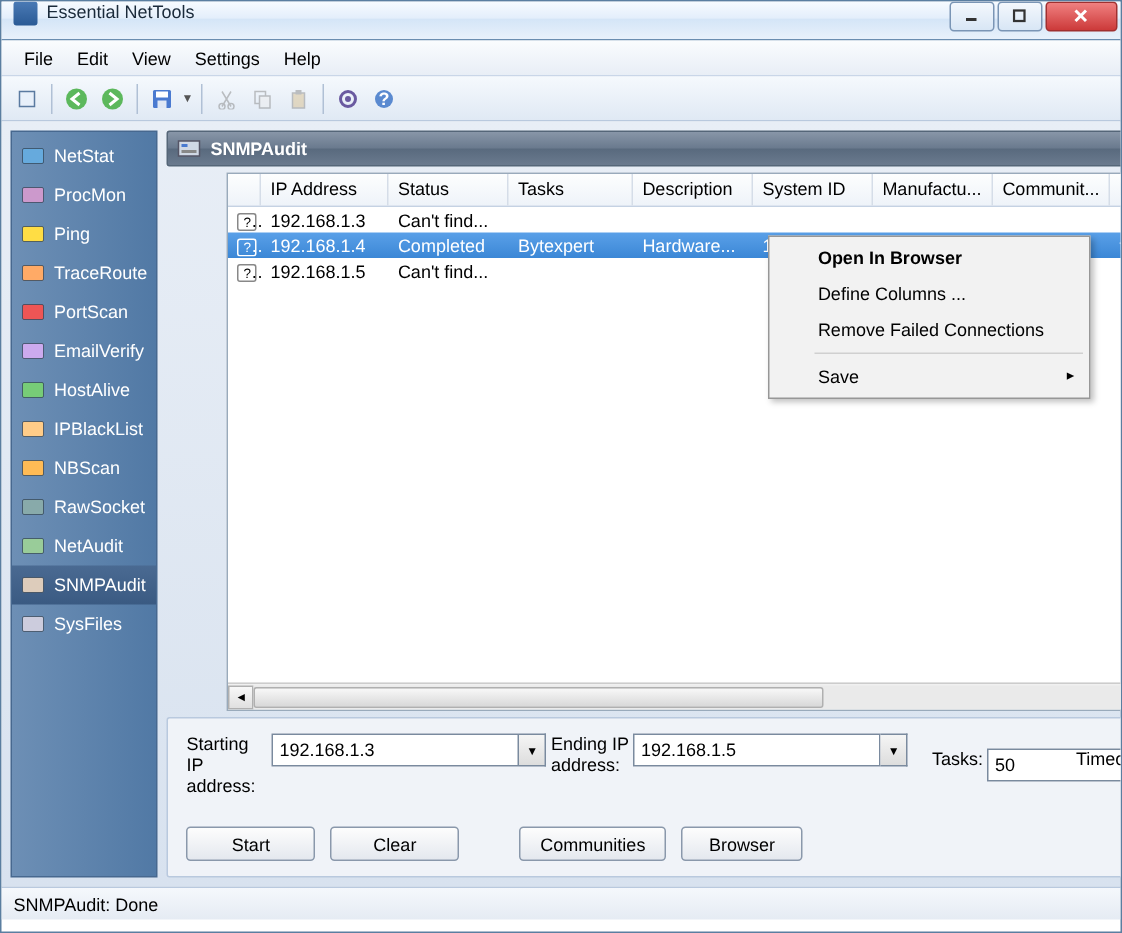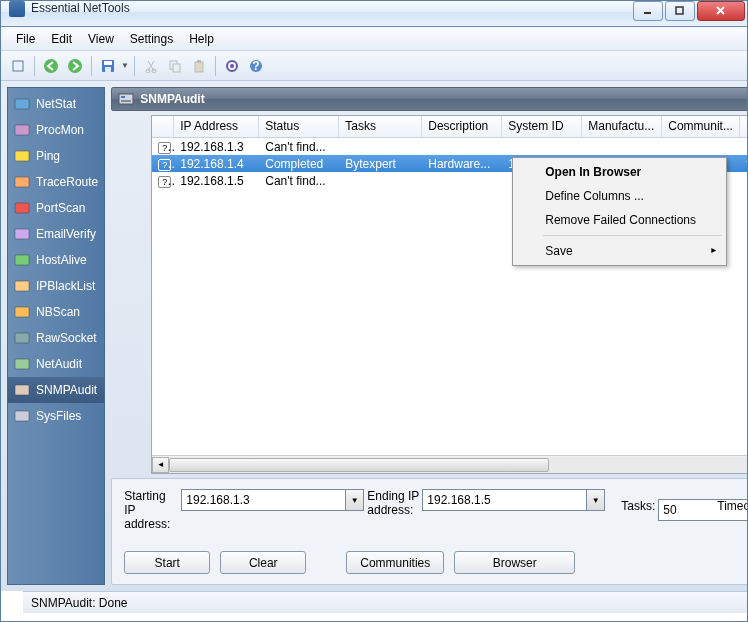--- a/index.html
+++ b/index.html
@@ -54,21 +54,21 @@
 .combo input{flex:1;border:1px solid #7a8a9e;padding:0 4px;font-size:12px;}
 .combo .cbtn{width:18px;border:1px solid #7a8a9e;border-left:none;background:linear-gradient(#f5f5f5,#ddd);display:flex;align-items:center;justify-content:center;font-size:8px;}
 .spin{display:flex;width:56px;height:22px;}
 .spin input{flex:1;border:1px solid #7a8a9e;padding:0 4px;font-size:12px;text-align:left;}
 .spin .sbtns{width:16px;display:flex;flex-direction:column;}
 .spin .sbtns div{flex:1;border:1px solid #7a8a9e;border-left:none;background:linear-gradient(#f5f5f5,#ddd);font-size:6px;display:flex;align-items:center;justify-content:center;}
 .chk{display:flex;align-items:center;gap:6px;}
 .chk input{width:13px;height:13px;}
 .btnrow{display:flex;gap:10px;margin-top:20px;}
 .btn{width:86px;height:23px;background:linear-gradient(#fdfdfd,#e4e8ee);border:1px solid #8a98ab;border-radius:3px;display:flex;align-items:center;justify-content:center;cursor:default;}
-.statusbar{height:22px;background:linear-gradient(#f5f8fc,#e5ebf3);border-top:1px solid #b9c9de;display:flex;align-items:center;padding:0 8px;margin-left:22px;}
+.statusbar{height:22px;background:linear-gradient(#f5f8fc,#e5ebf3);border-top:1px solid #b9c9de;display:flex;align-items:center;padding:0 8px;}
 </style>
 </head>
 <body>
 
 <div class="titlebar">
   <div class="ticon"></div>
   <div class="title">Essential NetTools</div>
   <div class="winbtns">
     <div class="winbtn">
         <svg width="10" height="10">
@@ -347,21 +347,21 @@
         <div class="chk" style="margin-top:-44px;">
           <input type="checkbox" style="">
           <span>Stop checking after the first found community</span>
         </div>
       </div>
       <div class="btnrow">
         <div class="btn">Start</div>
         <div class="btn">Clear</div>
         <div style="width:20px"></div>
         <div class="btn" style="width:98px">Communities</div>
-        <div class="btn" style="width:121px">Browser</div>
+        <div class="btn" style="width:81px">Browser</div>
       </div>
     </div>
   </div>
 </div>
 
 <div class="statusbar">
   <span>SNMPAudit: Done</span>
 </div>
 
 </body></html>

